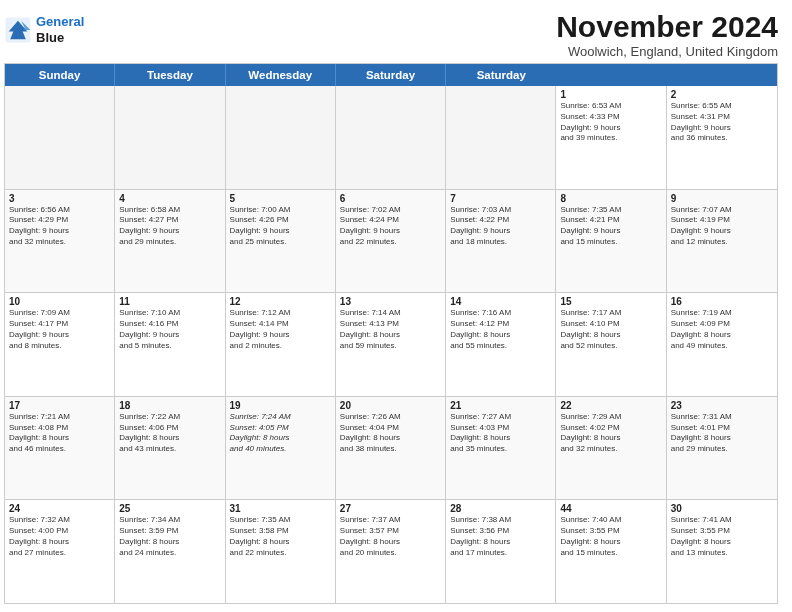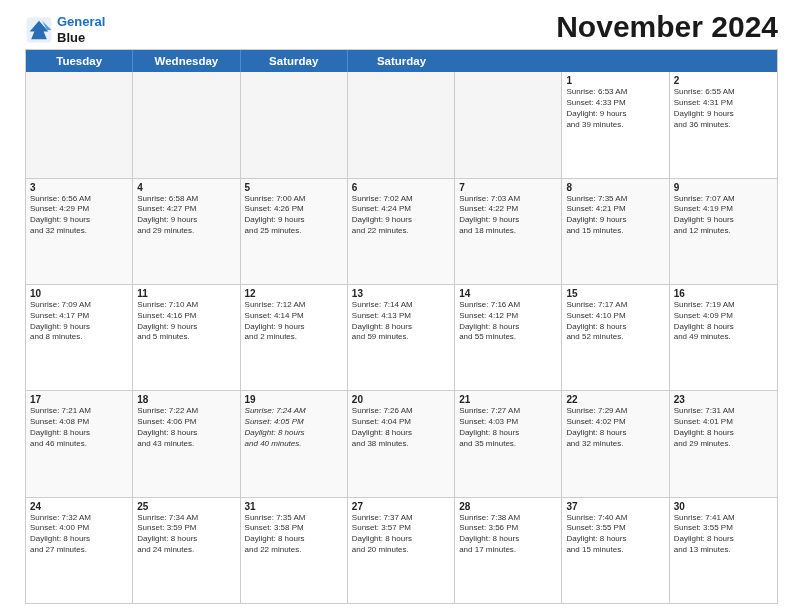--- a/index.html
+++ b/index.html
@@ -6,21 +6,21 @@
     body {
       font-family: Arial, sans-serif;
       background: #fff;
       width: 792px;
       height: 612px;
       overflow: hidden;
     }
     .page {
       width: 792px;
       height: 612px;
-      padding: 10px 14px 8px 25px;
+      padding: 10px 14px 8px 4px;
       display: flex;
       flex-direction: column;
     }
     .header {
       display: flex;
       align-items: flex-start;
       justify-content: space-between;
       margin-bottom: 4px;
     }
     .logo {
@@ -121,25 +121,27 @@
         <polygon points="18,6 30,20 24,20 28,30 8,30 12,20 6,20" fill="#2a6db5"></polygon>
         <polygon points="22,6 34,18 28,18" fill="#5a9fd4"></polygon>
       </svg>
       <div class="logo-text">
         <div><span class="blue">General</span></div>
         <div>Blue</div>
       </div>
     </div>
     <div class="title-block">
       <div class="month-title">November 2024</div>
+      <div class="location">Woolwich, England, United Kingdom</div>
     </div>
   </div>
 
   <div class="calendar">
     <div class="cal-header">
+    <div class="cal-header-cell">Sunday</div>
         <div class="cal-header-cell">Tuesday</div>
         <div class="cal-header-cell">Wednesday</div>
         <div class="cal-header-cell">Saturday</div>
         <div class="cal-header-cell">Saturday</div>
       </div>
     <div class="cal-body">
     <div class="cal-row">
           <div class="cal-cell empty"></div>
           <div class="cal-cell empty"></div>
           <div class="cal-cell empty"></div>
@@ -343,21 +345,21 @@
 and 20 minutes.</div>
           </div>
           <div class="cal-cell">
             <span class="day-num">28</span>
             <div class="cell-text" style="white-space: pre-line;">Sunrise: 7:38 AM
 Sunset: 3:56 PM
 Daylight: 8 hours
 and 17 minutes.</div>
           </div>
           <div class="cal-cell">
-            <span class="day-num">37</span>
+            <span class="day-num">44</span>
             <div class="cell-text" style="white-space: pre-line;">Sunrise: 7:40 AM
 Sunset: 3:55 PM
 Daylight: 8 hours
 and 15 minutes.</div>
           </div>
           <div class="cal-cell">
             <span class="day-num">30</span>
             <div class="cell-text" style="white-space: pre-line;">Sunrise: 7:41 AM
 Sunset: 3:55 PM
 Daylight: 8 hours

